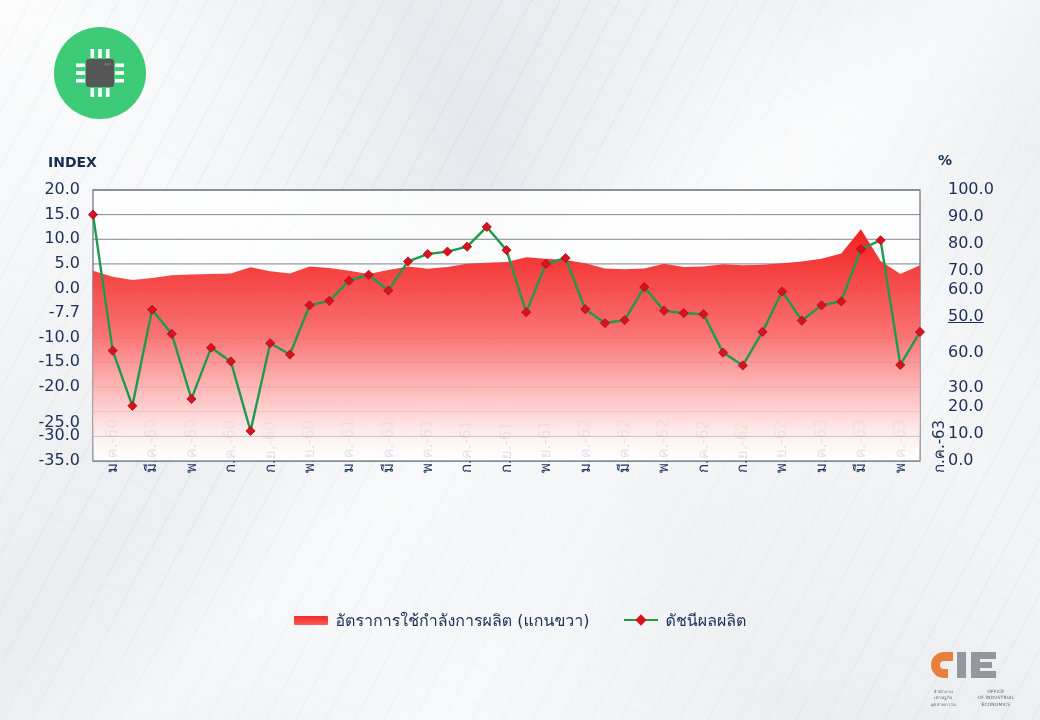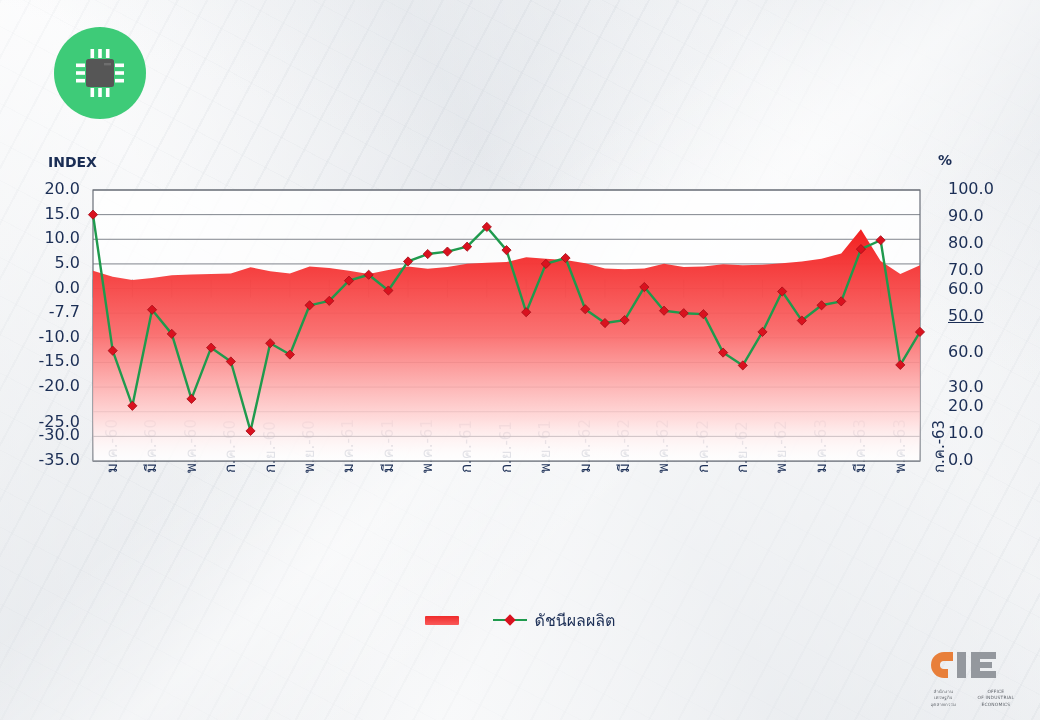--- a/index.html
+++ b/index.html
@@ -233,20 +233,21 @@
       <polygon points="860.9285714285714,244.52727272727273 865.5285714285715,249.12727272727273 860.9285714285714,253.72727272727272 856.3285714285714,249.12727272727273" fill="#d9121f" stroke="#a50d17" stroke-width="0.8"></polygon>
       <polygon points="880.6190476190476,235.65818181818184 885.2190476190476,240.25818181818184 880.6190476190476,244.85818181818183 876.0190476190476,240.25818181818184" fill="#d9121f" stroke="#a50d17" stroke-width="0.8"></polygon>
       <polygon points="900.3095238095237,360.3181818181818 904.9095238095238,364.91818181818184 900.3095238095237,369.51818181818186 895.7095238095237,364.91818181818184" fill="#d9121f" stroke="#a50d17" stroke-width="0.8"></polygon>
       <polygon points="920,327.3054545454545 924.6,331.9054545454545 920,336.50545454545454 915.4,331.9054545454545" fill="#d9121f" stroke="#a50d17" stroke-width="0.8"></polygon>
     </svg>
 </div>
 
 <div id="legend">
   <div class="legend-item">
     <span class="legend-swatch-area"></span>
+    <span class="legend-text">อัตราการใช้กำลังการผลิต (แกนขวา)</span>
   </div>
   <div class="legend-item">
     <span class="legend-swatch-line">
       <span class="ln"></span>
         <span class="dm"></span>
     </span>
     <span class="legend-text">ดัชนีผลผลิต</span>
   </div>
 </div>
 

